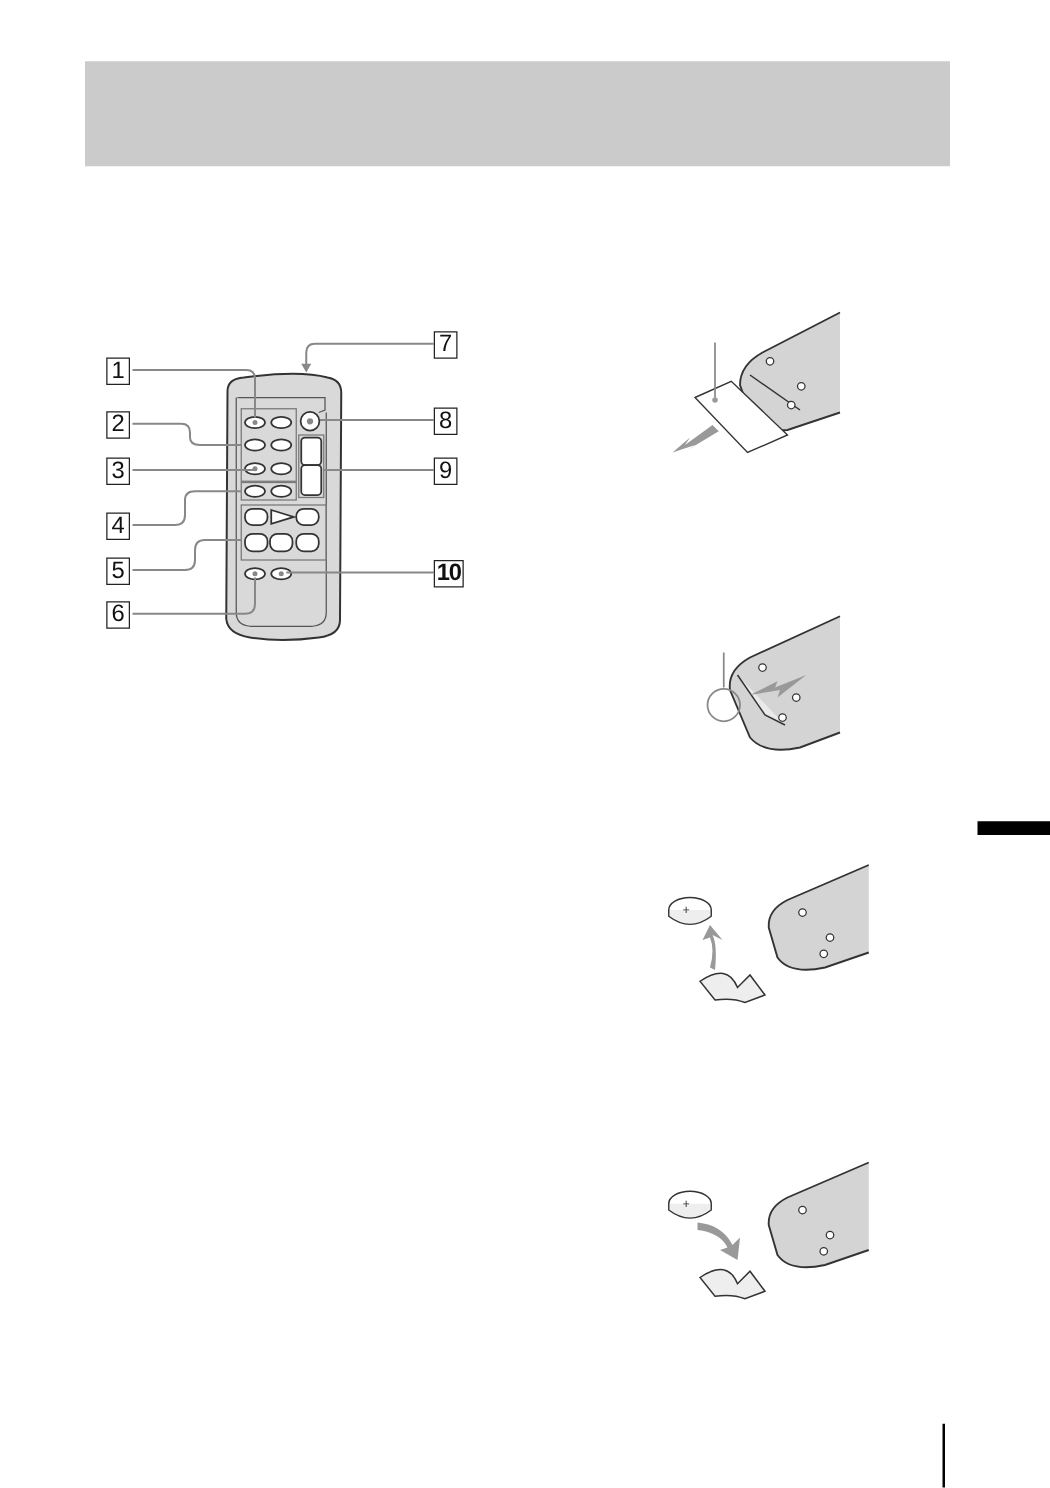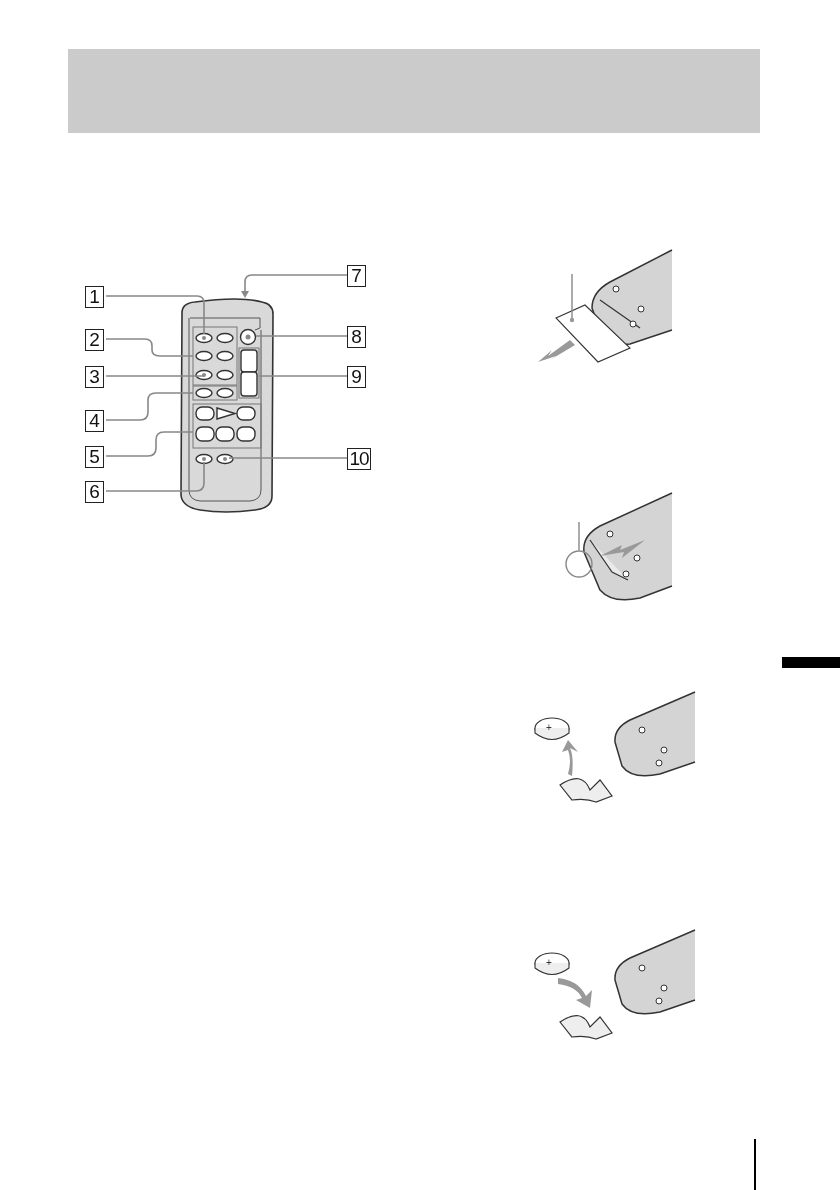--- a/index.html
+++ b/index.html
@@ -5,21 +5,21 @@
   html, body { margin: 0; padding: 0; background: #ffffff; }
   body { width: 840px; height: 1190px; position: relative; overflow: hidden;
          font-family: "Liberation Sans", sans-serif; }
   .abs { position: absolute; }
   .header-band { left: 68px; top: 49px; width: 692px; height: 84px; background: #cbcbcb; }
   .thumb-tab { left: 782px; top: 657px; width: 58px; height: 11px; background: #000; }
   .page-rule { left: 754px; top: 1139px; width: 2px; height: 51px; background: #000; }
   .callout { position: absolute; width: 17px; height: 20px; border: 1.5px solid #222;
              background: #fff; font-size: 19px; line-height: 20px; text-align: center;
              color: #111; box-sizing: content-box; }
-  .callout.wide { width: 22px; letter-spacing: -1px; }
+  .callout.wide { width: 22px; letter-spacing: -1px; font-weight: bold; }
   svg { position: absolute; overflow: visible; }
 </style>
 </head>
 <body>
 
 <div class="abs header-band"></div>
 <div class="abs thumb-tab"></div>
 <div class="abs page-rule"></div>
 
 <div>

